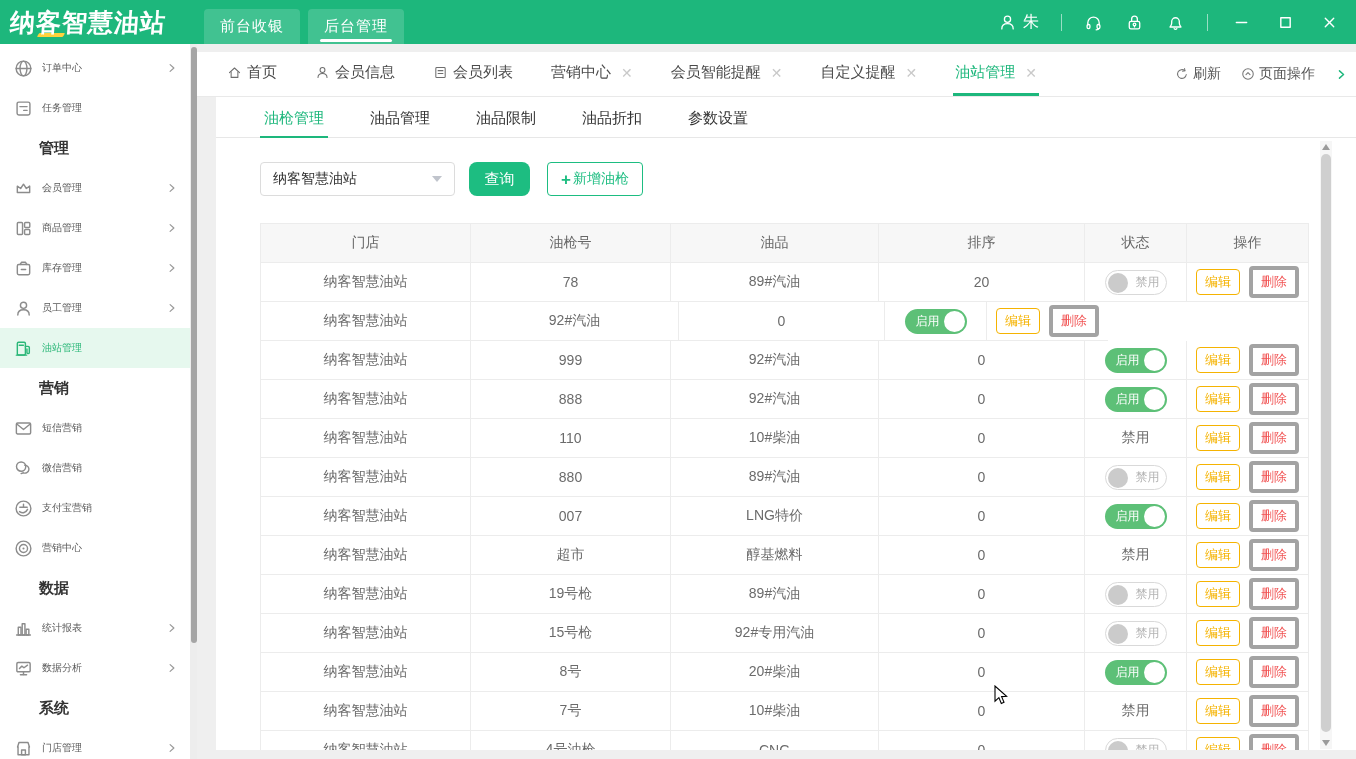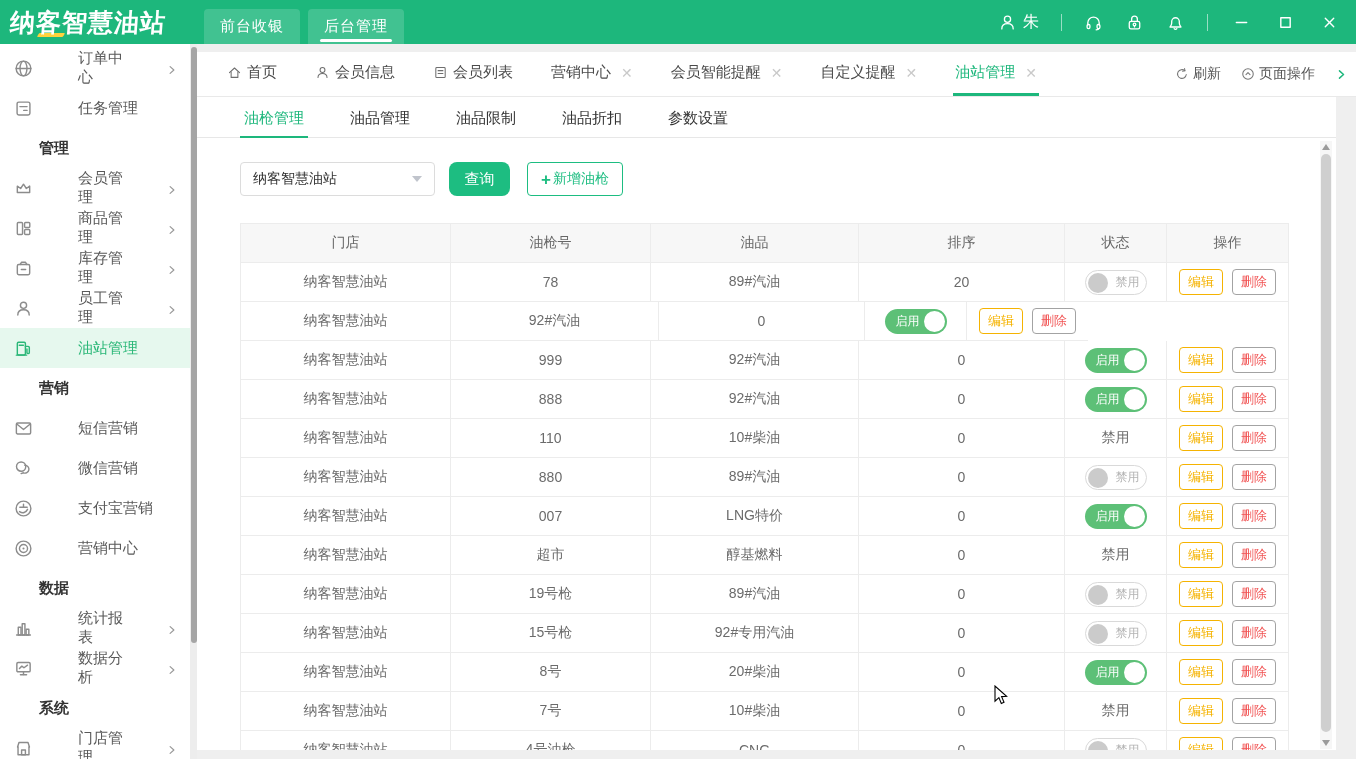--- a/index.html
+++ b/index.html
@@ -22,21 +22,21 @@
   .top-tab.active::after { content:""; position:absolute; left:12px; right:12px; bottom:2px; height:3px; background:#fff; border-radius:2px; }
   .top-right { margin-left:auto; display:flex; align-items:center; gap:22px; padding-right:16px; color:#fff; }
   .top-user { display:flex; align-items:center; gap:6px; font-size:16px; }
   .vdiv { width:1px; height:17px; background:rgba(255,255,255,.55); }
   .top-right .ic { width:19px; height:19px; stroke-width:1.1; }
   .winbtn { display:flex; align-items:center; justify-content:center; width:22px; height:22px; cursor:pointer; }
   .winbtn .ic { width:15px; height:15px; stroke-width:1.5; }
 
   
   .sidebar { position:absolute; left:0; top:44px; width:190px; height:715px; background:#fff; padding-top:4px; overflow:hidden; z-index:20; }
-  .side-item { height:40px; display:flex; align-items:center; padding:0 12px 0 14px; font-size:15px; color:#595959; cursor:pointer; position:relative;gap:36px; }
+  .side-item { height:40px; display:flex; align-items:center; padding:0 12px 0 14px; font-size:10px; color:#595959; cursor:pointer; position:relative; }
   .side-item .ic { width:19px; height:19px; color:#8c8c8c; margin-right:9px; flex:none; }
   .side-item .arrow { margin-left:auto; color:#b0b0b0; }
   .side-item .arrow .ic { width:12px; height:12px; margin:0; color:#9a9a9a; stroke-width:1.6; }
   .side-item.active { background:#e6f8ee; color:#2bb778; }
   .side-item.active .ic { color:#2bb778; }
   .side-header { height:40px; display:flex; align-items:center; padding-left:18px; font-size:15px; font-weight:bold; color:#333;margin-left:21px; }
   .side-scroll { position:absolute; left:190px; top:44px; width:7px; height:715px; background:#ededed; z-index:21; }
   .side-scroll .thumb { position:absolute; left:0.5px; top:3px; width:6px; height:596px; background:#a5a5a5; border-radius:3px; }
 
   
@@ -45,21 +45,21 @@
   .ptab .ic { width:15px; height:15px; color:#6e6e6e; margin-right:5px; stroke-width:1.1; }
   .ptab .x { margin-left:10px; color:#c9c9c9; font-size:14px; line-height:1; }
   .ptab.active { color:#1db77c; border-bottom-color:#1db77c; }
   .strip-right { margin-left:auto; display:flex; align-items:center; gap:20px; padding-right:8px; color:#555; font-size:14px; }
   .strip-act { display:flex; align-items:center; gap:4px; cursor:pointer; }
   .strip-act .ic { width:14px; height:14px; color:#777; }
   .strip-chev { color:#1db77c; cursor:pointer; display:flex; align-items:center; }
   .strip-chev .ic { width:13px; height:13px; stroke-width:1.8; }
 
   
-  .panel { position:absolute; left:196px; top:96px; width:1140px; height:654px; background:#fff; padding-top:6px; overflow:hidden; z-index:5; }
+  .panel { position:absolute; left:216px; top:96px; width:1140px; height:654px; background:#fff; padding-top:6px; overflow:hidden; z-index:5; }
   .subtabs { display:flex; padding-left:44px; height:36px; border-bottom:1px solid #e7e7e7; }
   .subtab { height:36px; line-height:32px; margin-right:38px; padding:0 4px; font-size:15px; color:#333; border-bottom:2px solid transparent; cursor:pointer; }
   .subtab.active { color:#1db77c; border-bottom-color:#1db77c; }
 
   .filters { display:flex; align-items:center; margin:24px 0 0 44px; gap:14px; }
   .select { width:195px; height:34px; border:1px solid #dcdcdc; border-radius:4px; background:#fff; display:flex; align-items:center; padding:0 12px; font-size:14px; color:#333; cursor:pointer; position:relative; }
   .select .caret { margin-left:auto; width:0; height:0; border-left:5px solid transparent; border-right:5px solid transparent; border-top:6px solid #c0c4cc; }
   .btn-query { min-width:61px; height:34px; background:#1dbd81; color:#fff; border:none; border-radius:8px; font-size:15px; cursor:pointer; font-family:inherit; }
   .btn-add { height:34px; background:#fff; border:1px solid #1dbd81; border-radius:4px; color:#1dbd81; font-size:14px; padding:0 13px; margin-left:3px; cursor:pointer; font-family:inherit; display:flex; align-items:center; gap:2px; }
   .btn-add .plus { font-size:17px; font-weight:bold; line-height:1; }
@@ -74,21 +74,21 @@
 
   .toggle { width:62px; height:25px; border-radius:13px; position:relative; font-size:12px; display:flex; align-items:center; cursor:pointer; }
   .toggle.on { background:#5dc077; color:#fff; padding-left:11px; }
   .toggle.on .knob { position:absolute; right:2px; top:2px; width:21px; height:21px; background:#fff; border-radius:50%; }
   .toggle.off { background:#fff; border:1px solid #d9d9d9; color:#b3b3b3; padding-left:30px; }
   .toggle.off .knob { position:absolute; left:2px; top:2px; width:20px; height:20px; background:#cbcbcb; border-radius:50%; }
   .status-text { color:#6b6b6b; }
 
   .op-btn { border-radius:4px; background:#fff; font-size:13px; padding:3px 8px; cursor:pointer; font-family:inherit; }
   .op-edit { border:1px solid #f5b301; color:#f5b301; margin-right:9px; }
-  .op-del { border:1px solid #a3a3a3; color:#f15353; }
+  .op-del { border:4px solid #a3a3a3; color:#f15353; }
 
   
   .vscroll { position:absolute; left:1320px; top:141px; width:12px; height:608px; background:#f6f6f6; z-index:12; }
   .vscroll .arr { position:absolute; left:0; width:12px; height:12px; display:flex; align-items:center; justify-content:center; }
   .vscroll .arr.up { top:0; }
   .vscroll .arr.down { bottom:0; }
   .tri-up { width:0; height:0; border-left:4px solid transparent; border-right:4px solid transparent; border-bottom:6px solid #9b9b9b; }
   .tri-down { width:0; height:0; border-left:4px solid transparent; border-right:4px solid transparent; border-top:6px solid #9b9b9b; }
   .vscroll .thumb { position:absolute; left:1px; top:13px; width:10px; height:578px; background:#cfcfcf; border-radius:5px; }
 

